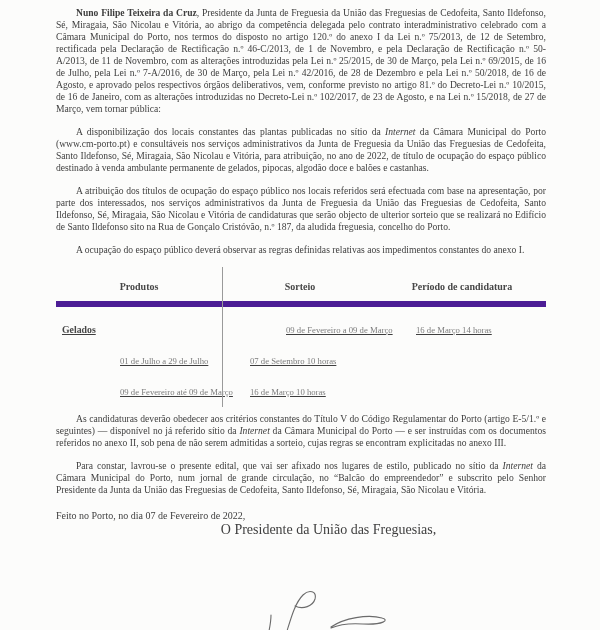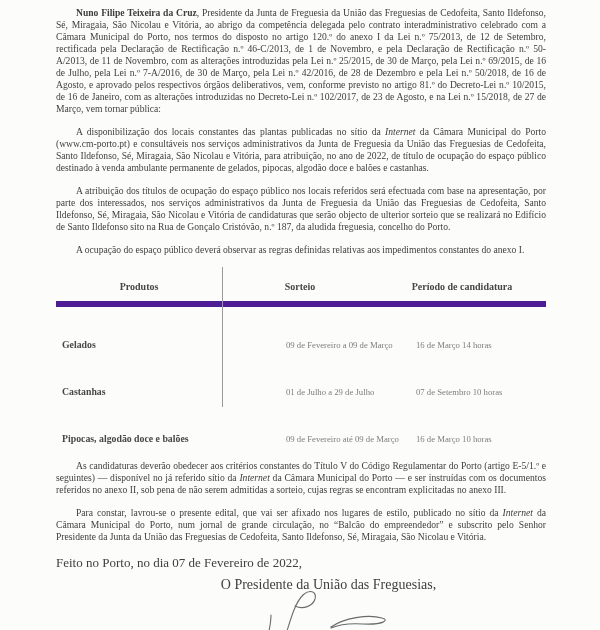--- a/index.html
+++ b/index.html
@@ -31,28 +31,28 @@
   .thead {
     display: flex; align-items: flex-end;
     padding: 14px 0 9px;
     border-bottom: 6px solid #4c1d95;
     font-weight: bold; font-size: 10px; color: #474747;
   }
   .c1 { width: 166px; }
   .c2 { width: 168px; }
   .c3 { flex: 1; }
   .hc { text-align: center; }
-  .trow { display: flex; align-items: flex-end; margin-top: 17px; }
+  .trow { display: flex; align-items: center; margin-top: 17px; text-decoration: underline; }
   .trow + .trow { margin-top: 21px; }
   .pc { font-weight: bold; font-size: 9.8px; color: #474747; padding-left: 6px; box-sizing: border-box; }
   .dc { font-size: 8.7px; color: #7d7d7d; box-sizing: border-box; }
   .c2.dc { padding-left: 40px; margin-left: 24px; }
-  .c3.dc { padding-left: 2px; margin-top: 16px; }
+  .c3.dc { padding-left: 2px; }
 
-  .dateline { margin: 14px 0 10px; font-size: 13px; line-height: 12px; }
+  .dateline { margin: 14px 0 2px; font-size: 10px; line-height: 12px; }
   .sigtitle { margin: 0; font-size: 14px; line-height: 12px; text-align: center; padding-left: 55px; }
 
   .signature {
     position: absolute; left: 0; top: 0;
     width: 600px; height: 630px;
     pointer-events: none;
   }
 </style>
 </head>
 <body>
@@ -74,26 +74,24 @@
       <div class="hc c1">Produtos</div>
       <div class="hc c3">Sorteio</div>
       <div class="hc c2">Período de candidatura</div>
     </div>
     <div class="trow">
       <div class="pc c1">Gelados</div>
       <div class="dc c2">09 de Fevereiro a 09 de Março</div>
       <div class="dc c3">16 de Março 14 horas</div>
     </div>
     <div class="trow">
-      <div class="pc c1">Castanhas</div>
       <div class="dc c2">01 de Julho a 29 de Julho</div>
       <div class="dc c3">07 de Setembro 10 horas</div>
     </div>
     <div class="trow">
-      <div class="pc c1">Pipocas, algodão doce e balões</div>
       <div class="dc c2">09 de Fevereiro até 09 de Março</div>
       <div class="dc c3">16 de Março 10 horas</div>
     </div>
   </div>
 
   <p class="para"><span>As candidaturas deverão obedecer aos critérios constantes do Título V do Código Regulamentar do Porto (artigo E-5/1.º e seguintes) — disponível no já referido sítio da </span><i>Internet</i><span> da Câmara Municipal do Porto — e ser instruídas com os documentos referidos no anexo II, sob pena de não serem admitidas a sorteio, cujas regras se encontram explicitadas no anexo III.</span></p>
 
   <p class="para"><span>Para constar, lavrou-se o presente edital, que vai ser afixado nos lugares de estilo, publicado no sítio da </span><i>Internet</i><span> da Câmara Municipal do Porto, num jornal de grande circulação, no “Balcão do empreendedor” e subscrito pelo Senhor Presidente da Junta da União das Freguesias de Cedofeita, Santo Ildefonso, Sé, Miragaia, São Nicolau e Vitória.</span></p>
 
   <p class="dateline">Feito no Porto, no dia 07 de Fevereiro de 2022,</p>

